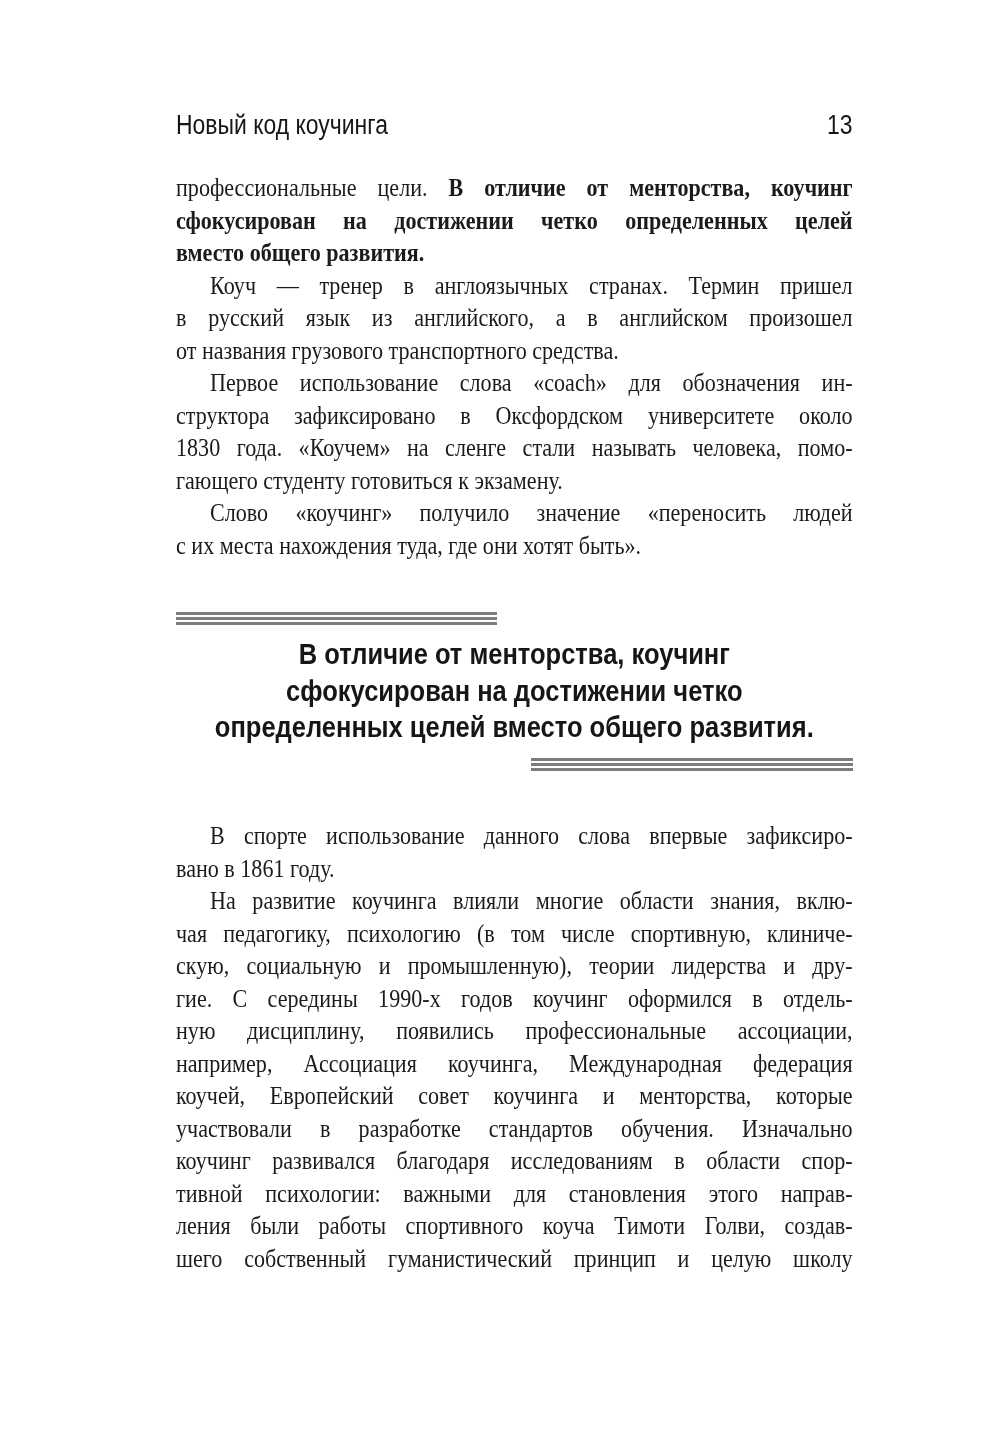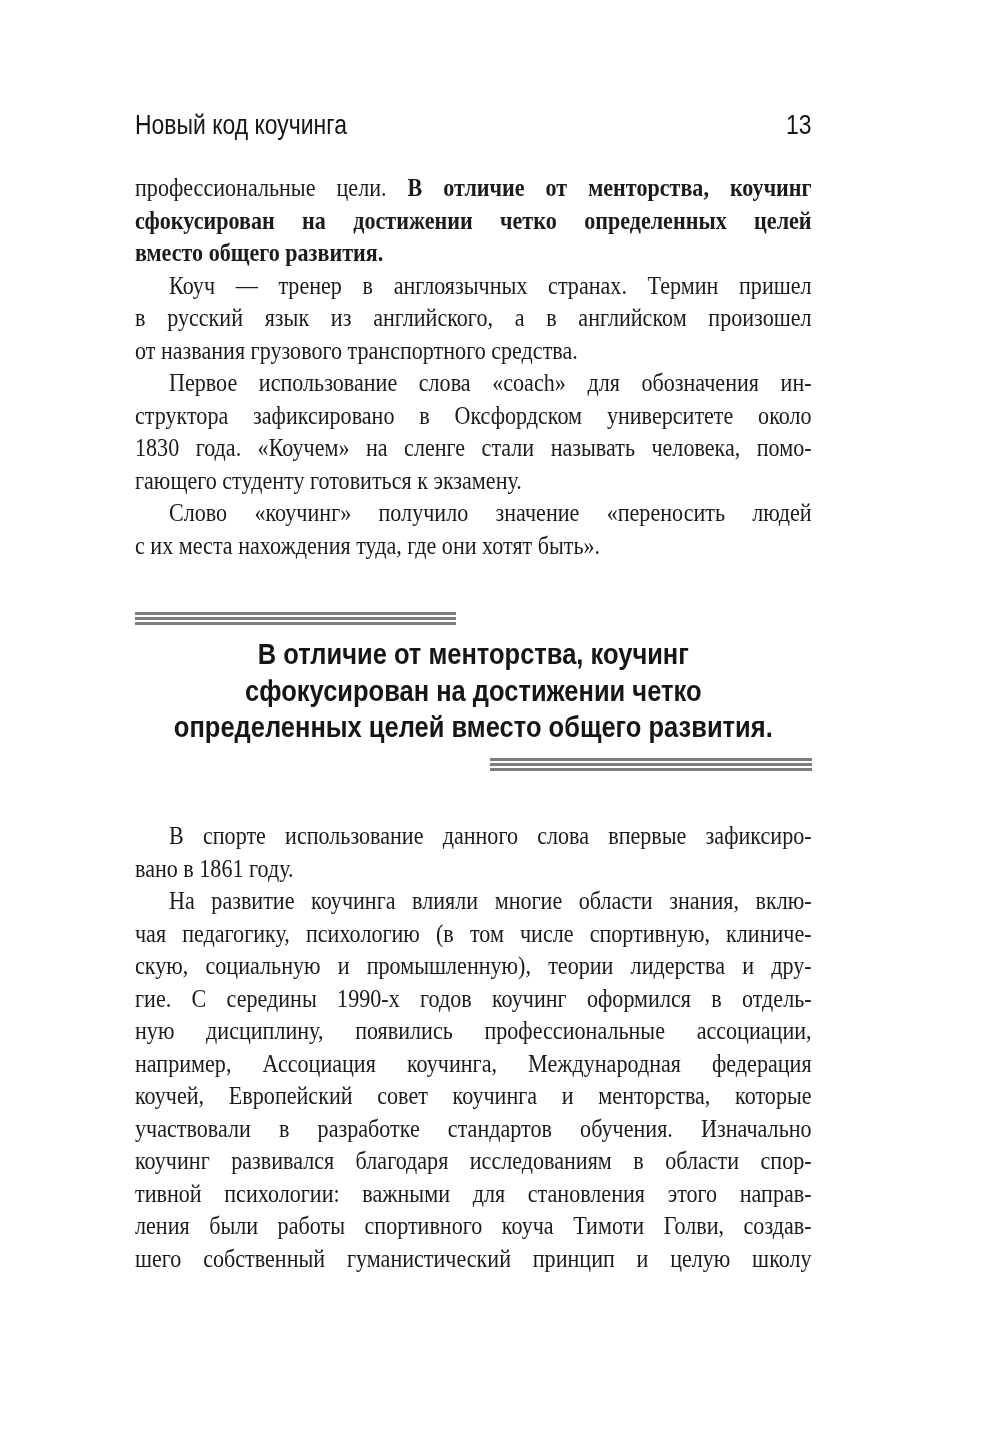--- a/index.html
+++ b/index.html
@@ -3,20 +3,21 @@
 <meta charset="utf-8">
 <style>
   html,body{margin:0;padding:0;background:#ffffff;}
   .page{
     position:relative;
     width:940px;height:1447px;
     background:#ffffff;
     overflow:hidden;
     font-family:"Liberation Serif","DejaVu Serif",serif;
     color:#1b1b1b;
+    margin-left:41px;
   }
   
   .header{
     position:absolute;top:110px;left:135px;
     width:796px;
     transform:scaleX(0.85);transform-origin:0 0;
     display:flex;justify-content:space-between;align-items:baseline;
     font-family:"Liberation Sans","DejaVu Sans",sans-serif;
     font-size:27px;line-height:30px;color:#161616;
   }

